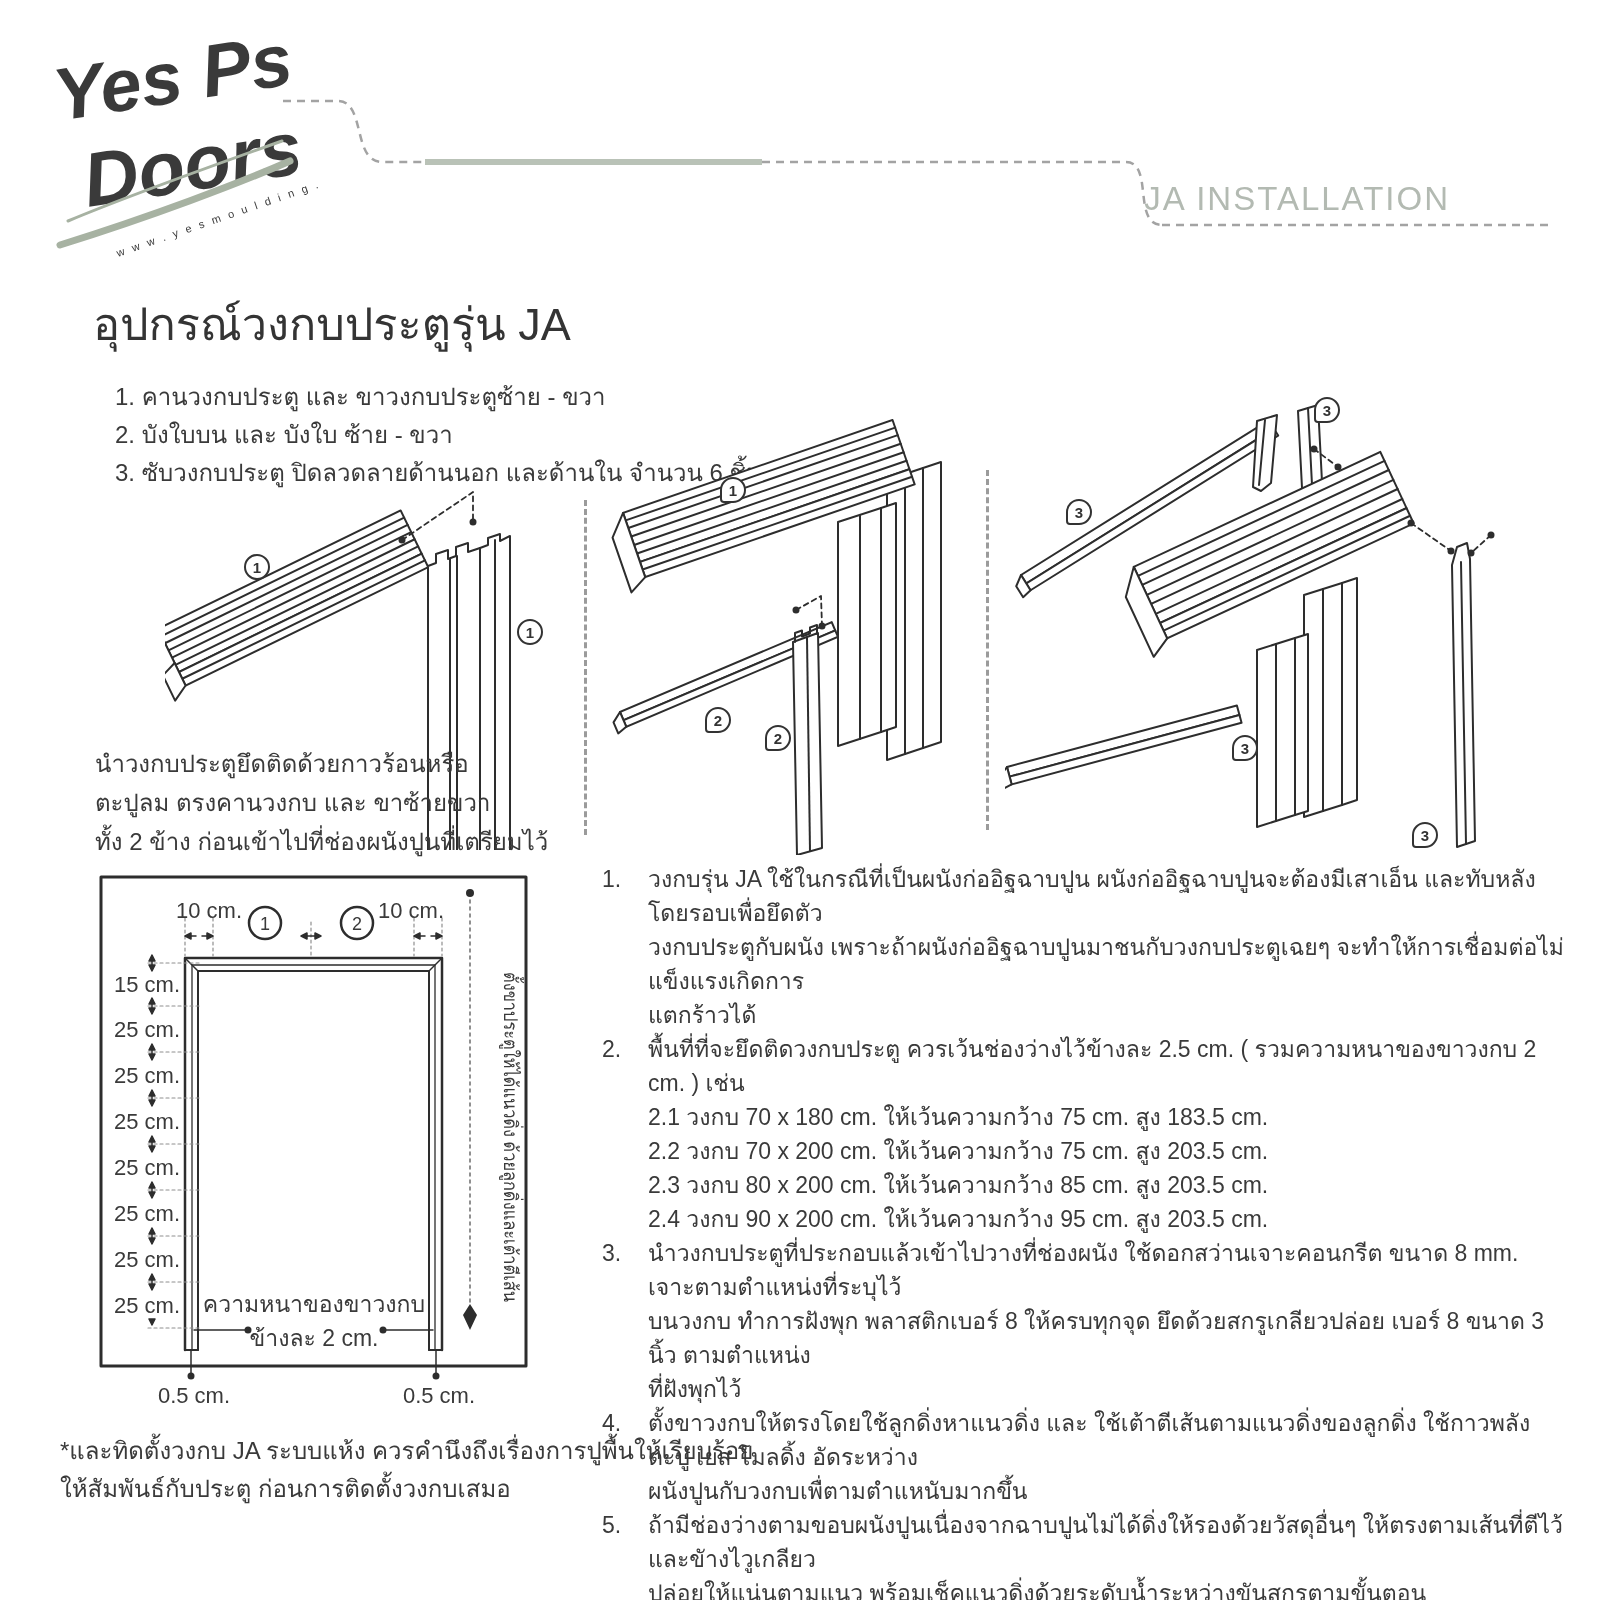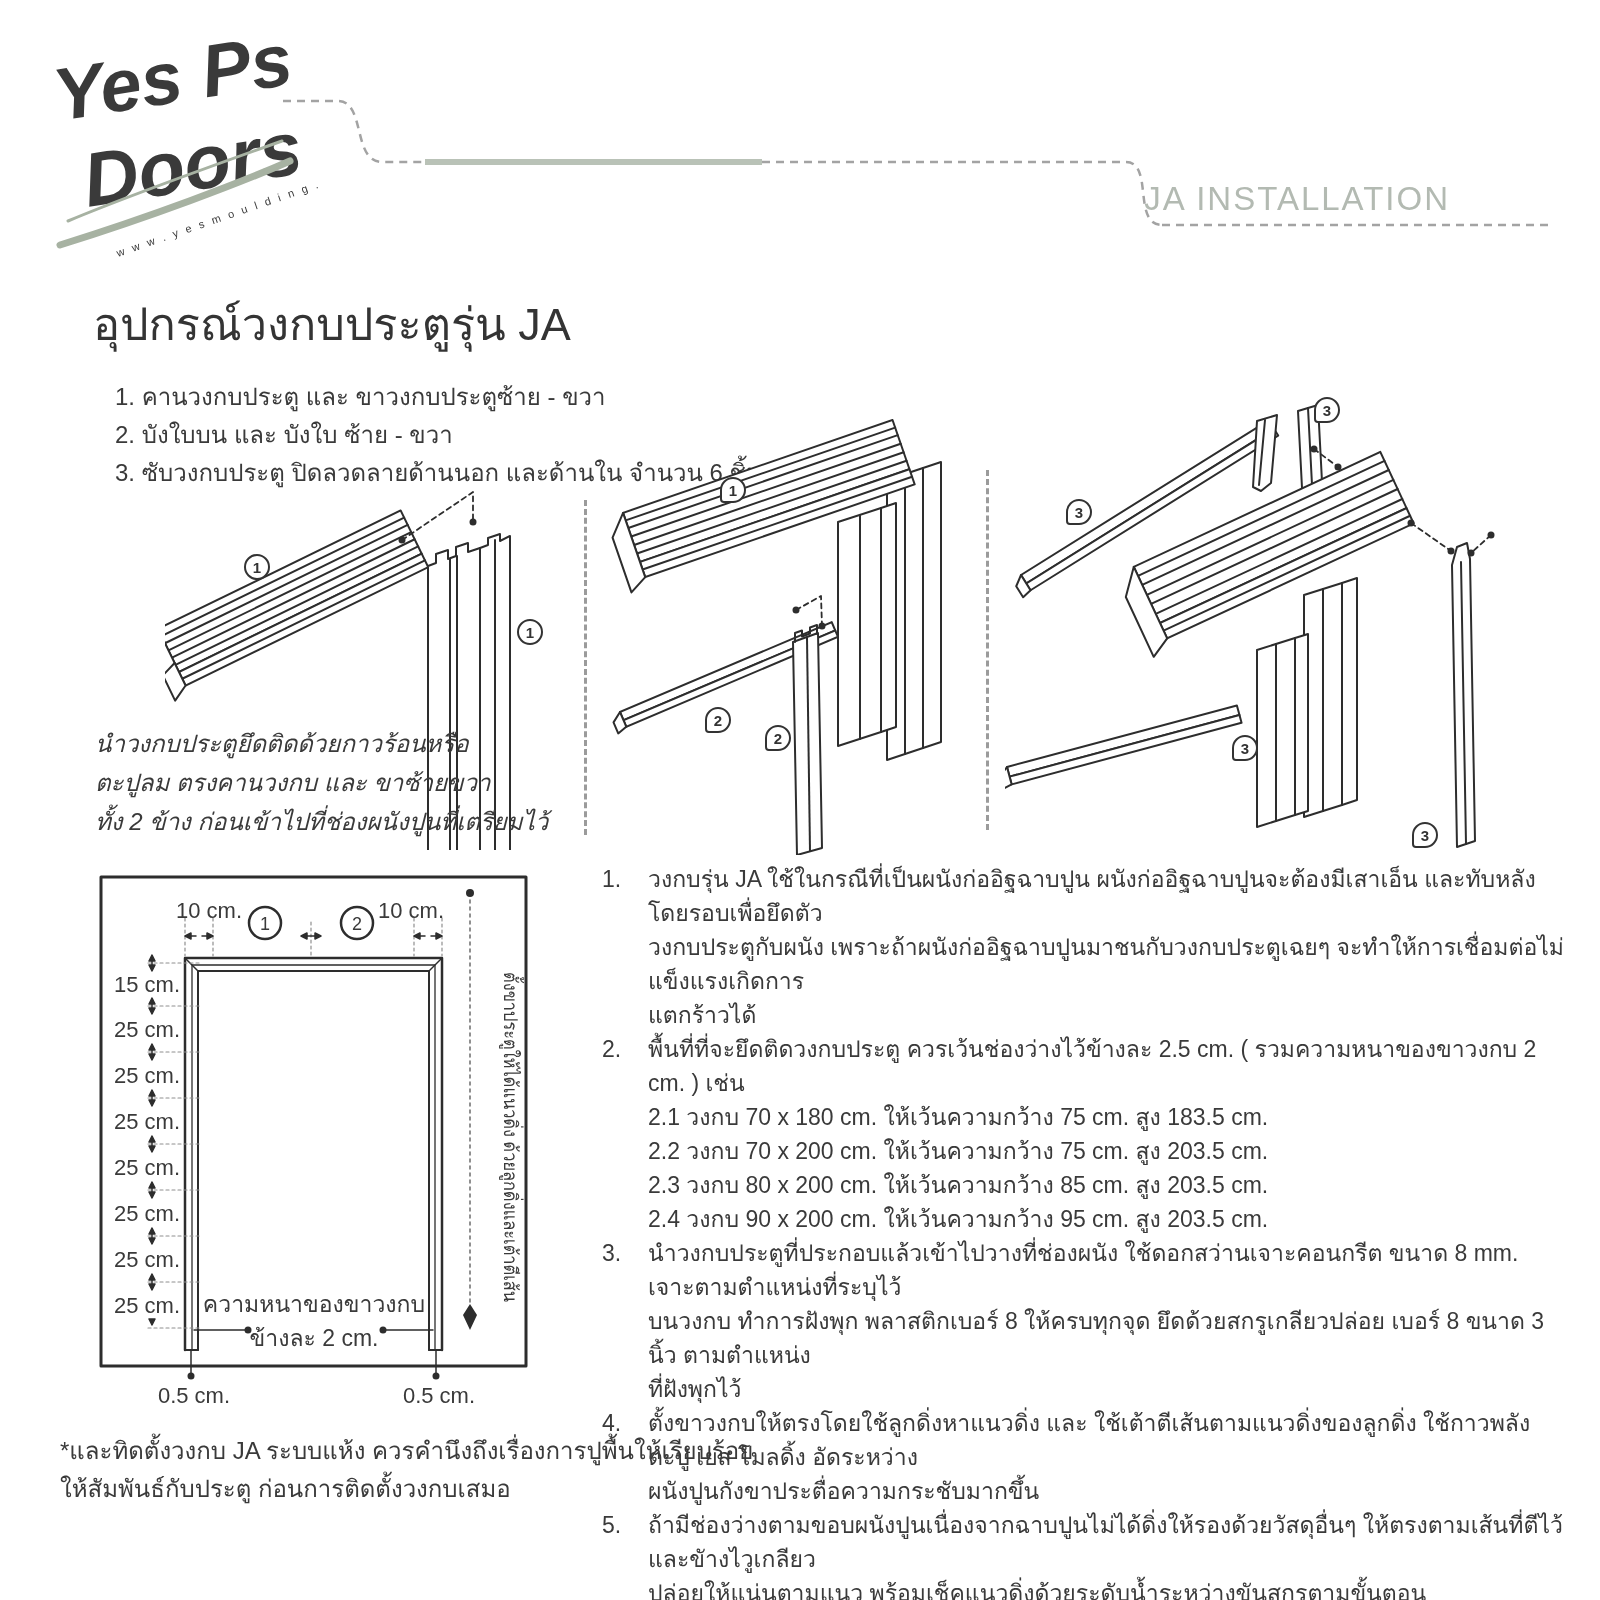--- a/index.html
+++ b/index.html
@@ -9,21 +9,21 @@
   svg{display:block;}
   svg text{font-family:"Liberation Sans",sans-serif;fill:#3a3a3a;}
 
   
   .title{position:absolute;top:64px;right:150px;font-size:55px;color:#4a544a;letter-spacing:0;white-space:nowrap;}
   .subtitle{position:absolute;top:180px;right:150px;font-size:33px;color:#b3bab2;letter-spacing:2px;white-space:nowrap;margin-left:24px;}
 
   
   .eq-heading{position:absolute;left:93px;top:288px;font-size:45px;color:#343434;white-space:nowrap;}
   .eq-list{position:absolute;left:95px;top:378px;font-size:24px;line-height:38px;white-space:nowrap;margin-left:20px;}
-  .note-para{position:absolute;left:95px;top:724px;font-size:24px;line-height:39px;white-space:nowrap;font-style:italic;}
+  .note-para{position:absolute;left:95px;top:744px;font-size:24px;line-height:39px;white-space:nowrap;}
   .footnote{position:absolute;left:60px;top:1432px;font-size:24px;line-height:38px;white-space:nowrap;}
 
   
   .rightcol{position:absolute;left:602px;top:862px;width:968px;font-size:23px;line-height:34px;}
   .inst{position:relative;padding-left:46px;}
   .inum{position:absolute;left:0;top:0;}
 
   
   .badge{position:absolute;width:26px;height:26px;border:2px solid #333;background:#fff;
          display:flex;align-items:center;justify-content:center;
@@ -321,21 +321,21 @@
     </div>
     <div class="inst">
       <span class="inum">3.</span>
       <div>นำวงกบประตูที่ประกอบแล้วเข้าไปวางที่ช่องผนัง ใช้ดอกสว่านเจาะคอนกรีต ขนาด 8 mm. เจาะตามตำแหน่งที่ระบุไว้</div>
       <div>บนวงกบ ทำการฝังพุก พลาสติกเบอร์ 8 ให้ครบทุกจุด  ยึดด้วยสกรูเกลียวปล่อย เบอร์ 8   ขนาด 3 นิ้ว ตามตำแหน่ง</div>
       <div>ที่ฝังพุกไว้</div>
     </div>
     <div class="inst">
       <span class="inum">4.</span>
       <div>ตั้งขาวงกบให้ตรงโดยใช้ลูกดิ่งหาแนวดิ่ง และ ใช้เต้าตีเส้นตามแนวดิ่งของลูกดิ่ง ใช้กาวพลังตะปู เยส โมลดิ้ง อัดระหว่าง</div>
-      <div>ผนังปูนกังขาประตื่อความกระชับมากขึ้น</div>
+      <div>ผนังปูนกับวงกบเพื่ตามตำแหนับมากขึ้น</div>
     </div>
     <div class="inst">
       <span class="inum">5.</span>
       <div>ถ้ามีช่องว่างตามขอบผนังปูนเนื่องจากฉาบปูนไม่ได้ดิ่งให้รองด้วยวัสดุอื่นๆ ให้ตรงตามเส้นที่ตีไว้ และขัางไวูเกลียว</div>
       <div>ปล่อยให้แน่นตามแนว พร้อมเช็คแนวดิ่งด้วยระดับน้ำระหว่างขันสกรูตามขั้นตอน</div>
     </div>
 
   </div>
 
 </div>

